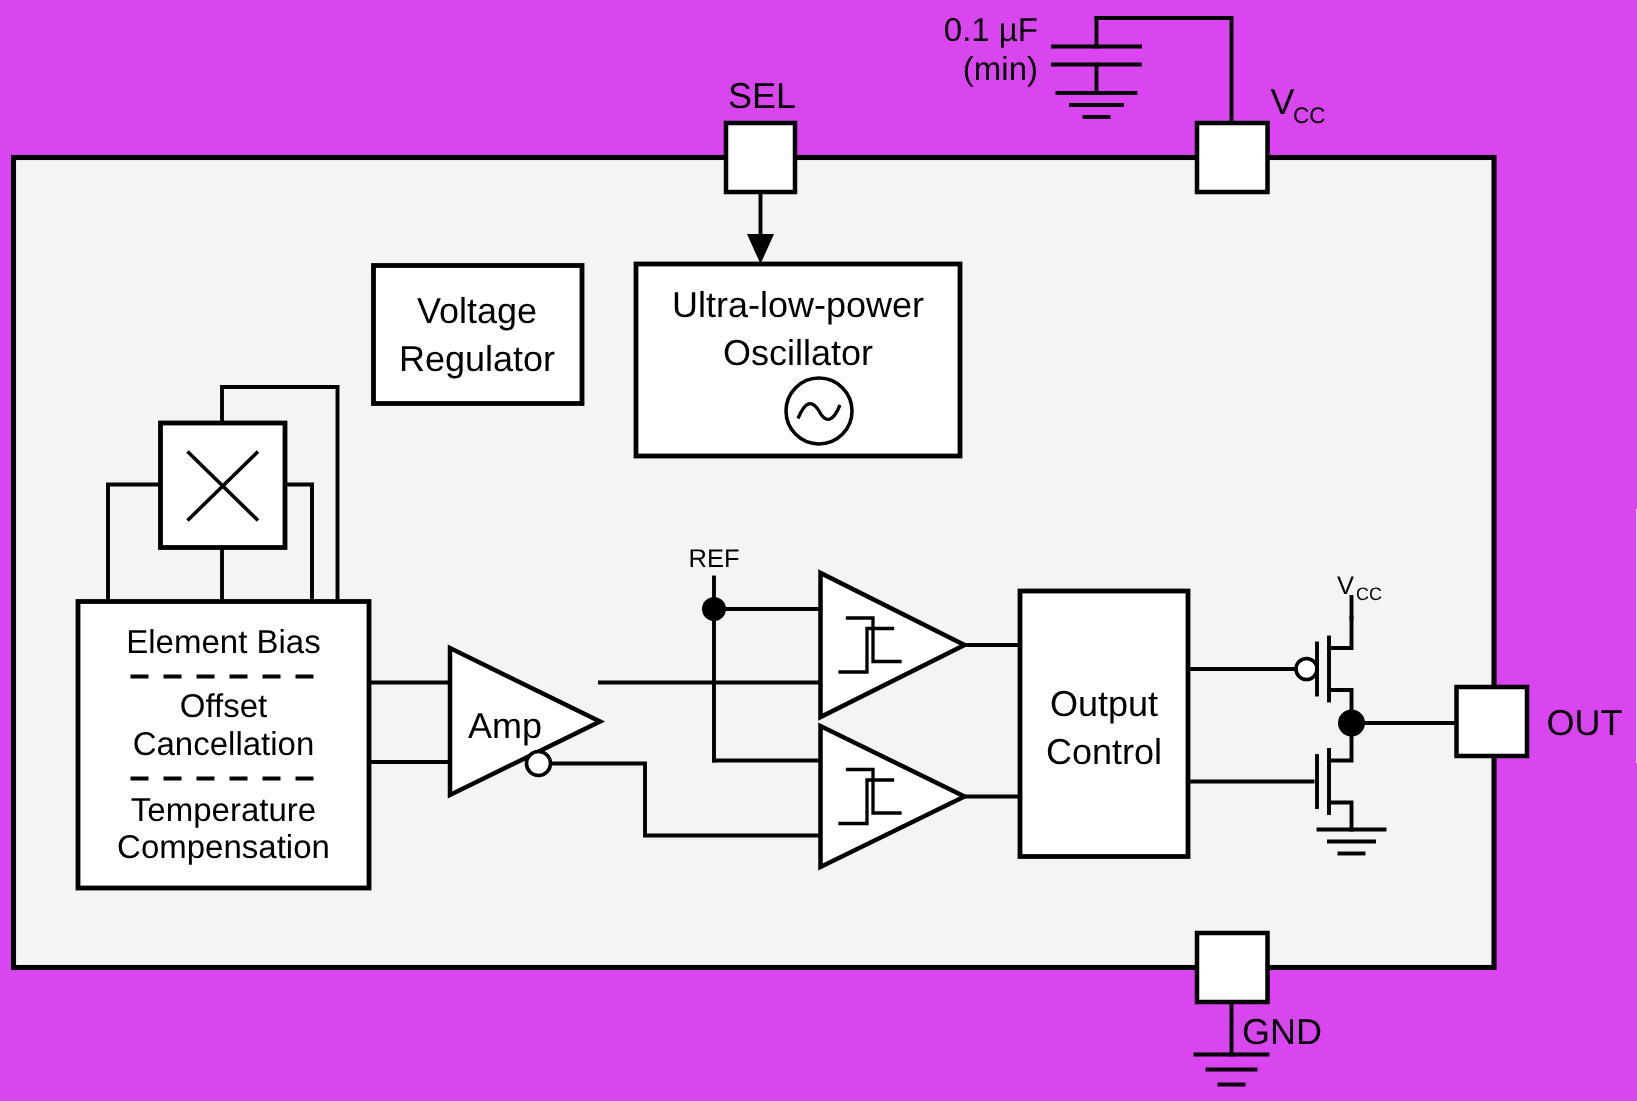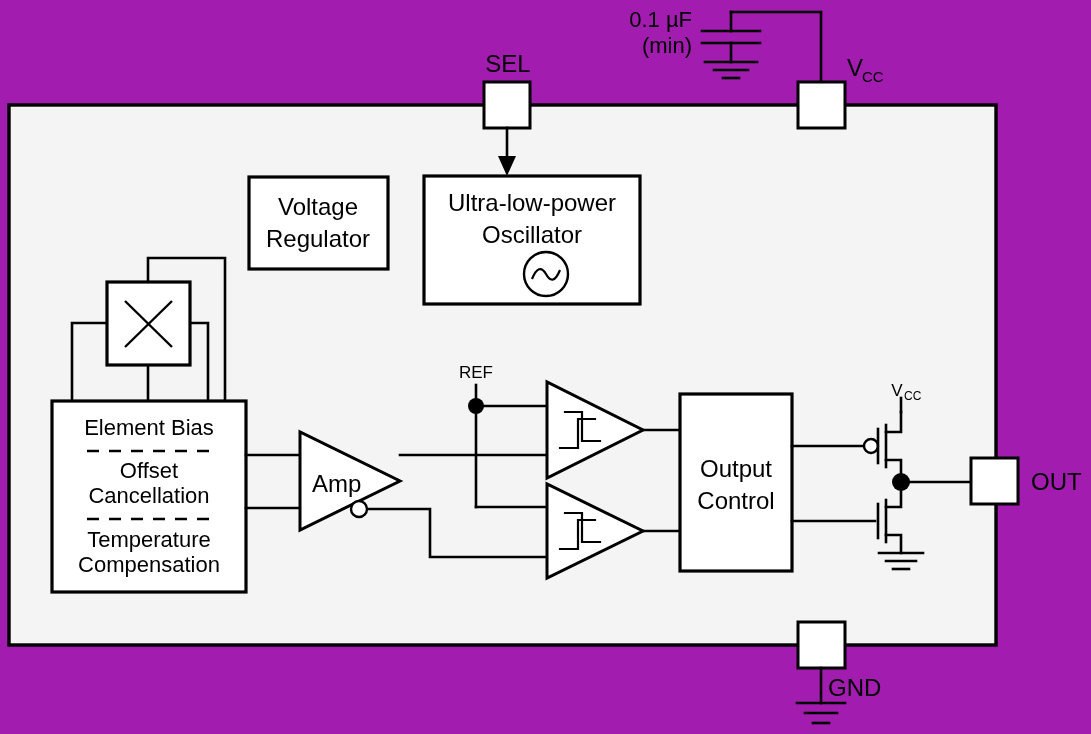--- a/index.html
+++ b/index.html
@@ -7,21 +7,21 @@
     padding: 0;
     background: #ffffff;
   }
   body {
     font-family: "Liberation Sans", sans-serif;
   }
   #stage {
     position: relative;
     width: 1091px;
     height: 734px;
-    background: #a21caf;
+    background: #d946ef;
     overflow: hidden;
   }
   #diagram-svg {
     position: absolute;
     left: 0;
     top: 0;
     width: 1091px;
     height: 734px;
   }
   .lbl {

